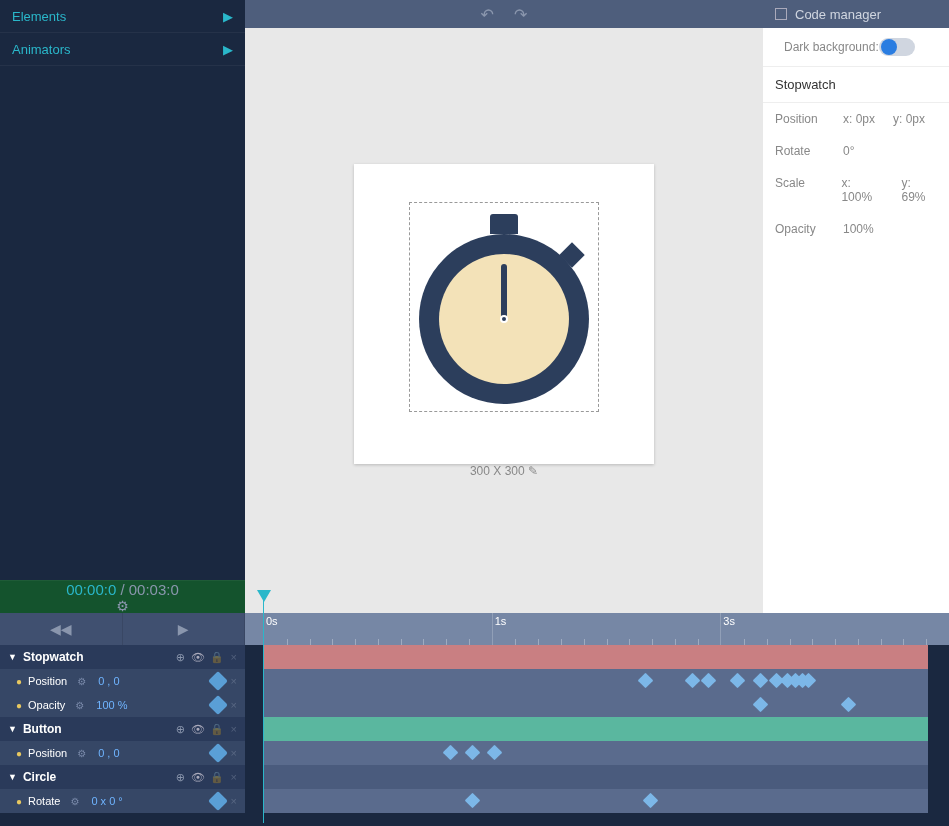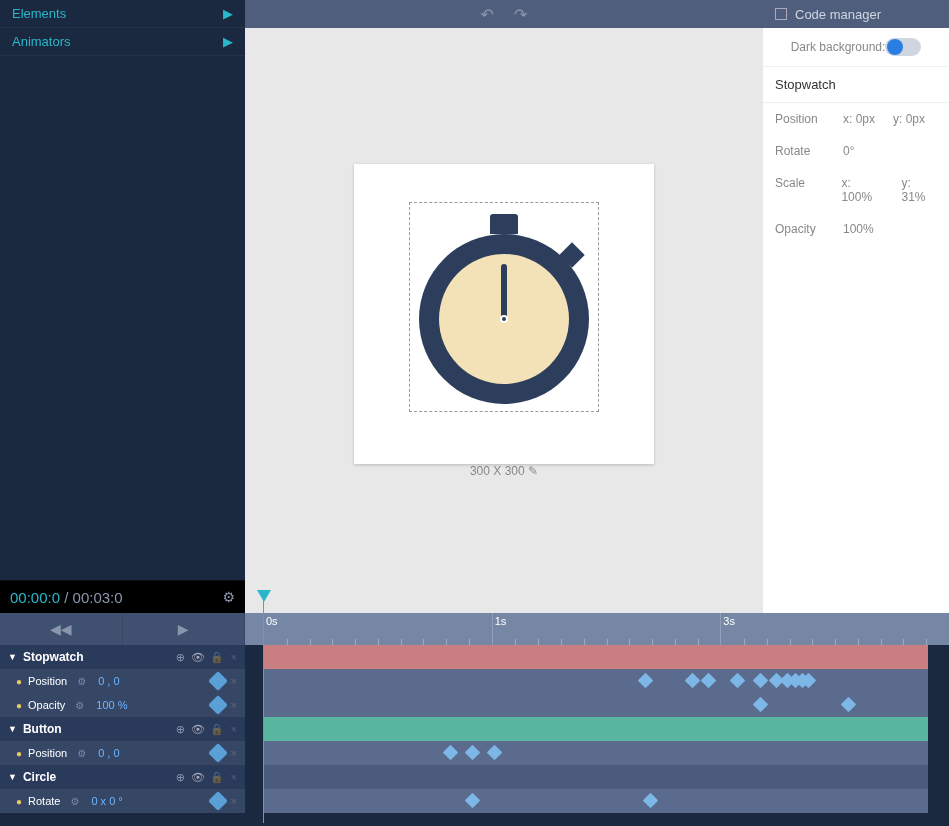--- a/index.html
+++ b/index.html
@@ -1,20 +1,20 @@
 <!DOCTYPE html>
 <html><head>
 <meta charset="utf-8">
 <style>
 * { margin: 0; padding: 0; box-sizing: border-box; font-family: -apple-system, BlinkMacSystemFont, "Segoe UI", Arial, sans-serif; }
 body { background: #1a2840; width: 949px; height: 826px; overflow: hidden; position: relative; }
 
 
 .sidebar { position: absolute; left: 0; top: 0; width: 245px; height: 580px; background: #1a2840; }
-.sidebar-item { height: 28px; display: flex; align-items: center; justify-content: space-between; padding: 8px 12px; border-bottom: 1px solid rgba(255,255,255,0.05); cursor: pointer; }
+.sidebar-item { height: 28px; display: flex; align-items: center; justify-content: space-between; padding: 16px 12px; border-bottom: 1px solid rgba(255,255,255,0.05); cursor: pointer; }
 .sidebar-item span { color: #2ab7ca; font-size: 13px; }
 .chevron { color: #2ab7ca; font-size: 10px; }
 
 
 .canvas-area { position: absolute; left: 245px; top: 0; width: 518px; height: 613px; background: #e8e8e8; }
 .toolbar { height: 28px; background: #4e5e7c; display: flex; align-items: center; justify-content: center; gap: 20px; }
 .toolbar-btn { color: #8a96ad; font-size: 16px; cursor: pointer; }
 .canvas-inner { padding: 20px 0; display: flex; flex-direction: column; align-items: center; justify-content: center; height: calc(100% - 28px); }
 .artboard { width: 300px; height: 300px; background: #fff; box-shadow: 0 1px 3px rgba(0,0,0,0.2); position: relative; display: flex; align-items: center; justify-content: center; }
 .selection-box { position: absolute; top: 38px; left: 55px; width: 190px; height: 210px; border: 1px dashed #999; pointer-events: none; }
@@ -25,31 +25,31 @@
 .sw-face { width: 130px; height: 130px; border-radius: 50%; background: #f3e2b8; position: relative; }
 .sw-hand { position: absolute; top: 10px; left: 62px; width: 6px; height: 58px; background: #2c3e5c; border-radius: 3px; }
 .sw-center { position: absolute; top: 61px; left: 61px; width: 8px; height: 8px; border-radius: 50%; border: 2px solid #fff; background: #2c3e5c; }
 .dimensions { color: #888; font-size: 12px; }
 
 
 .right-panel { position: absolute; right: 0; top: 0; width: 186px; height: 613px; background: #fff; margin-left: 33px; }
 .rp-header { height: 28px; background: #4e5e7c; display: flex; align-items: center; gap: 8px; padding: 0 12px; }
 .checkbox { width: 12px; height: 12px; border: 1px solid #aab; }
 .rp-header span { color: #d0d6e0; font-size: 13px; }
-.rp-row { padding: 10px 12px; display: flex; align-items: center; justify-content: center; font-size: 12px; color: #888; border-bottom: 1px solid #eee; }
+.rp-row { padding: 10px 21px; display: flex; align-items: center; justify-content: flex-start; font-size: 12px; color: #888; border-bottom: 1px solid #eee; }
 .toggle { width: 36px; height: 18px; border-radius: 9px; background: #d0d6e0; position: relative; }
 .toggle-on { background: #d0d6e0; }
 .toggle-knob { width: 16px; height: 16px; background: #2a7de1; border-radius: 50%; position: absolute; top: 1px; left: 2px; }
 .rp-title { padding: 10px 12px; font-size: 13px; color: #333; border-bottom: 1px solid #eee; }
 .rp-prop { padding: 9px 12px; display: flex; font-size: 12px; color: #888; gap: 18px; }
 .rp-prop .label { width: 50px; }
 .rp-prop .val { color: #888; }
 
 
-.time-header { position: absolute; left: 0; top: 580px; width: 245px; height: 33px; background: #000000; display: flex; align-items: center; justify-content: space-between; padding: 0 10px; border-top: 1px solid rgba(255,255,255,0.05); }
+.time-header { position: absolute; left: 0; top: 580px; width: 245px; height: 33px; background: #14532d; display: flex; align-items: center; justify-content: space-between; padding: 0 10px; border-top: 1px solid rgba(255,255,255,0.05); flex-direction: column; }
 .time-display { font-size: 15px; }
 .time-current { color: #2ab7ca; }
 .time-sep { color: #8a96ad; }
 .time-total { color: #8a96ad; }
 .gear { color: #8a96ad; font-size: 14px; }
 
 
 .play-controls { position: absolute; left: 0; top: 613px; width: 245px; height: 32px; background: #405070; display: flex; }
 .pc-btn { flex: 1; display: flex; align-items: center; justify-content: center; color: #8a96ad; font-size: 14px; cursor: pointer; border-right: 1px solid rgba(0,0,0,0.1); }
 
@@ -141,21 +141,21 @@
     <span class="val">x: 0px</span>
     <span class="val">y: 0px</span>
   </div>
   <div class="rp-prop">
     <span class="label">Rotate</span>
     <span class="val">0°</span>
   </div>
   <div class="rp-prop">
     <span class="label">Scale</span>
     <span class="val">x: 100%</span>
-    <span class="val">y: 31%</span>
+    <span class="val">y: 69%</span>
   </div>
   <div class="rp-prop">
     <span class="label">Opacity</span>
     <span class="val">100%</span>
   </div>
 </div>
 
 <div class="time-header">
   <div class="time-display">
     <span class="time-current">00:00:0</span><span class="time-sep"> / </span><span class="time-total">00:03:0</span>

